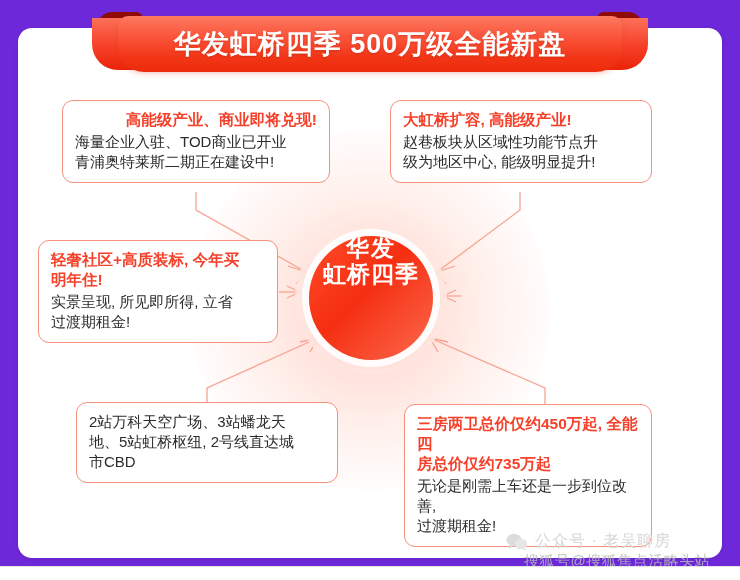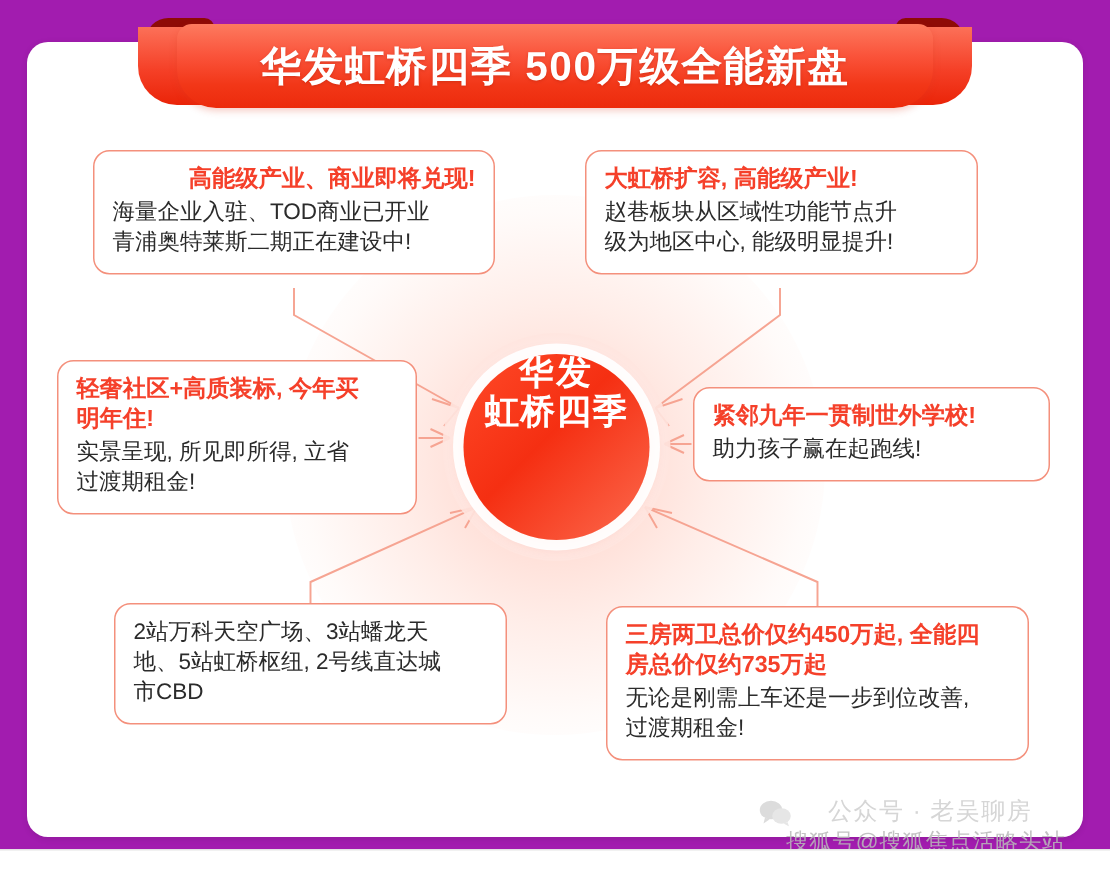--- a/index.html
+++ b/index.html
@@ -8,21 +8,21 @@
     background: #e9e9e9;
   }
   body {
     font-family: "Liberation Sans", "DejaVu Sans", sans-serif;
   }
   #stage {
     position: relative;
     width: 740px;
     height: 580px;
     overflow: hidden;
-    background: #a21caf;
+    background: #6d28d9;
   }
   
   .card {
     position: absolute;
     left: 18px;
     top: 28px;
     width: 704px;
     height: 530px;
     background: #ffffff;
     border-radius: 14px;
@@ -166,30 +166,30 @@
     color: #2b2b2b;
     font-size: 15px;
     line-height: 1.33;
   }
 
   #b-industry { left: 62px;  top: 100px; width: 268px; }
   #b-hongqiao { left: 390px; top: 100px; width: 262px; }
   #b-community{ left: 38px;  top: 240px; width: 240px; }
   #b-school   { left: 462px; top: 258px; width: 238px; }
   #b-metro    { left: 76px;  top: 402px; width: 262px; }
-  #b-price    { left: 404px; top: 404px; width: 282px; }
+  #b-price    { left: 404px; top: 404px; width: 248px; }
 
   
   .wm-wechat {
     position: absolute;
     left: 506px;
     top: 531px;
     display: flex;
     align-items: center;
-    gap: 24px;
+    gap: 7px;
     color: #d6d6d6;
     font-size: 16px;
     letter-spacing: 1px;
     white-space: nowrap;
   }
   .wm-wechat svg { display:block; }
   .wm-sohu {
     position: absolute;
     left: 524px;
     top: 552px;
@@ -268,24 +268,20 @@
 级为地区中心, 能级明显提升!</div>
   </div>
 
   <div class="bubble" id="b-community">
     <div class="b-title" style="white-space: pre-line;">轻奢社区+高质装标, 今年买
 明年住!</div>
     <div class="b-body" style="white-space: pre-line;">实景呈现, 所见即所得, 立省
 过渡期租金!</div>
   </div>
 
-  <div class="bubble" id="b-school">
-    <div class="b-title" style="white-space: pre-line;">紧邻九年一贯制世外学校!</div>
-    <div class="b-body" style="white-space: pre-line;">助力孩子赢在起跑线!</div>
-  </div>
 
   <div class="bubble" id="b-metro">
     <div class="b-body" style="white-space: pre-line;">2站万科天空广场、3站蟠龙天
 地、5站虹桥枢纽, 2号线直达城
 市CBD</div>
   </div>
 
   <div class="bubble" id="b-price">
     <div class="b-title" style="white-space: pre-line;">三房两卫总价仅约450万起, 全能四
 房总价仅约735万起</div>

